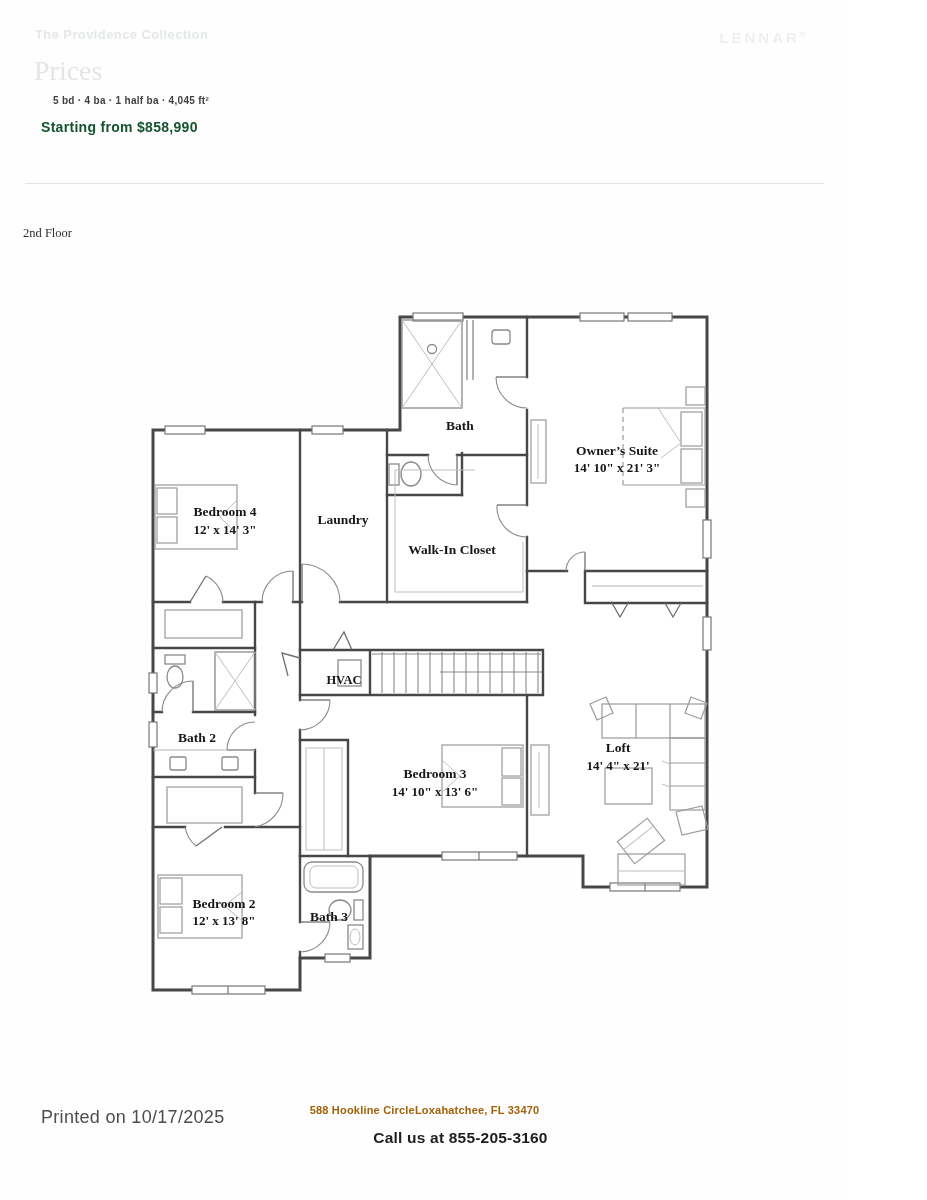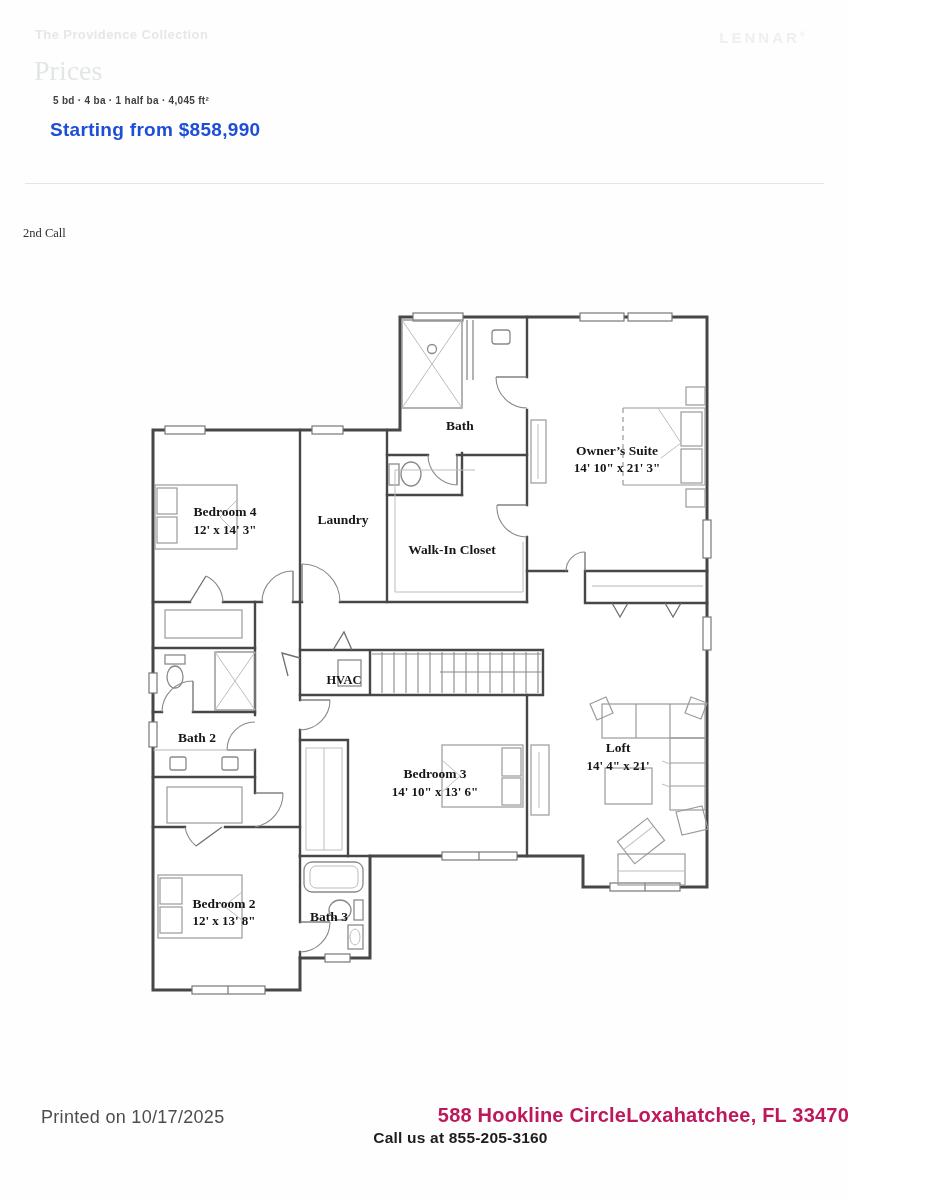--- a/index.html
+++ b/index.html
@@ -4,21 +4,21 @@
 <style>
   html,body{margin:0;padding:0;background:#fff;}
   .page{position:relative;width:849px;height:1200px;background:#fefefe;overflow:hidden;
         font-family:"Liberation Sans",sans-serif;}
   
   .hdr-collection{position:absolute;left:35px;top:27px;font-size:13px;letter-spacing:.4px;
         color:#e4e8e7;font-weight:700;}
   .hdr-title{position:absolute;left:34px;top:55px;font-family:"Liberation Serif",serif;
         font-size:28px;color:#e2e6e5;font-weight:400;}
   .hdr-specs{position:absolute;left:53px;top:95px;font-size:10px;color:#404040;font-weight:700;letter-spacing:.3px;}
-  .hdr-price{position:absolute;left:50px;top:119px;font-size:19px;color:#1d4ed8;font-weight:700;letter-spacing:.3px;}
+  .hdr-price{position:absolute;left:41px;top:119px;font-size:14px;color:#14532d;font-weight:700;letter-spacing:.3px;}
   .hdr-note{position:absolute;left:35px;top:142px;font-size:14.5px;color:#e6eae9;font-weight:700;letter-spacing:.3px;}
   .hdr-logo{position:absolute;right:44px;top:29px;font-size:15px;font-weight:700;
         letter-spacing:3px;color:#edf0ef;}
   .hdr-logo sup{font-size:7px;letter-spacing:0;}
   .divider{position:absolute;left:25px;right:25px;top:183px;height:1px;background:#e4e4e4;}
   .floor-label{position:absolute;left:23px;top:226px;font-family:"Liberation Serif",serif;
         font-size:12.5px;color:#2e2e2e;}
   
   .plan{position:absolute;left:140px;top:308px;}
   .plan svg{display:block;}
@@ -30,39 +30,39 @@
   .furn{stroke:#9a9a9a;stroke-width:1.2;fill:none;}
   .furn-lt{stroke:#bdbdbd;stroke-width:1;fill:none;}
   .fix{stroke:#8a8a8a;stroke-width:1.3;fill:none;}
   .stair{stroke:#8a8a8a;stroke-width:1.1;fill:none;}
   .win{fill:#fff;stroke:#777;stroke-width:1.2;}
   .rlabel{font:700 13.5px "Liberation Serif",serif;fill:#161616;text-anchor:middle;}
   .rdims{font:700 13px "Liberation Serif",serif;fill:#161616;text-anchor:middle;}
   .rsmall{font:700 12.5px "Liberation Serif",serif;fill:#161616;text-anchor:middle;}
   
   .ft-printed{position:absolute;left:41px;top:1107px;font-size:18px;color:#4d4d4d;letter-spacing:.3px;}
-  .ft-address{position:absolute;left:0;top:1104px;width:100%;text-align:right;
-        font-size:20px;font-weight:700;color:#be185d;letter-spacing:.2px;}
+  .ft-address{position:absolute;left:0;top:1104px;width:100%;text-align:center;
+        font-size:11px;font-weight:700;color:#a16207;letter-spacing:.2px;}
   .ft-phone{position:absolute;left:0;top:1129px;width:100%;text-align:center;
         font-size:15.5px;font-weight:700;color:#1d1d1d;letter-spacing:.2px;padding-left:36px;}
   .ft-page{position:absolute;left:882px;top:1105px;font-family:"Liberation Serif",serif;
         font-size:14px;color:#4a4a4a;}
 </style>
 </head>
 <body>
 
 <div class="page">
 
   <div class="hdr-collection">The Providence Collection</div>
   <div class="hdr-title">Prices</div>
   <div class="hdr-specs">5 bd · 4 ba · 1 half ba · 4,045 ft²</div>
   <div class="hdr-price">Starting from $858,990</div>
   <div class="hdr-logo"><span>LENNAR</span><sup>®</sup></div>
   <div class="divider"></div>
-  <div class="floor-label">2nd Call</div>
+  <div class="floor-label">2nd Floor</div>
 
   <div class="plan">
   <svg width="580" height="700" viewBox="0 0 580 700">
 
     <path class="wall-ext" d="M13,122 H260 V9 H567 V579 H443 V548 H230 V650 H160 V682 H13 Z"></path>
 
     <g>
       <path class="wall" d="M160,122 V294"></path>
       <path class="wall" d="M247,122 V294"></path>
       <path class="wall" d="M247,147 H288 M317,147 H387"></path>

